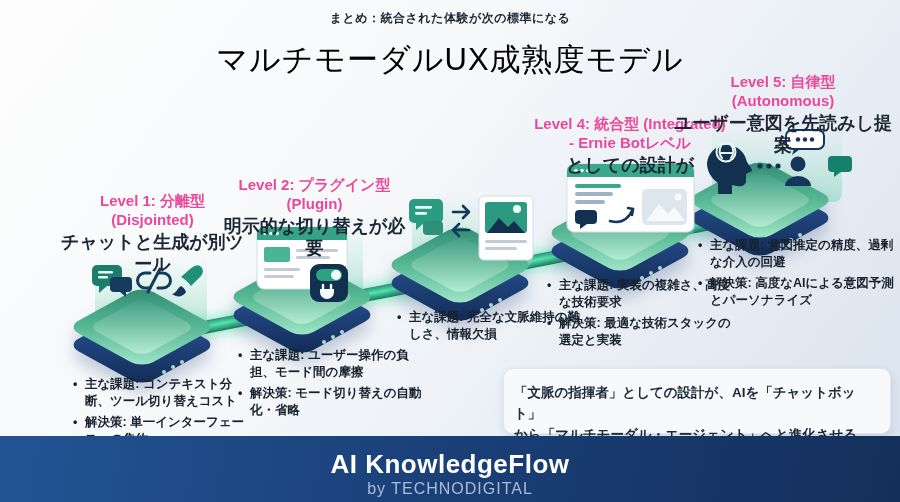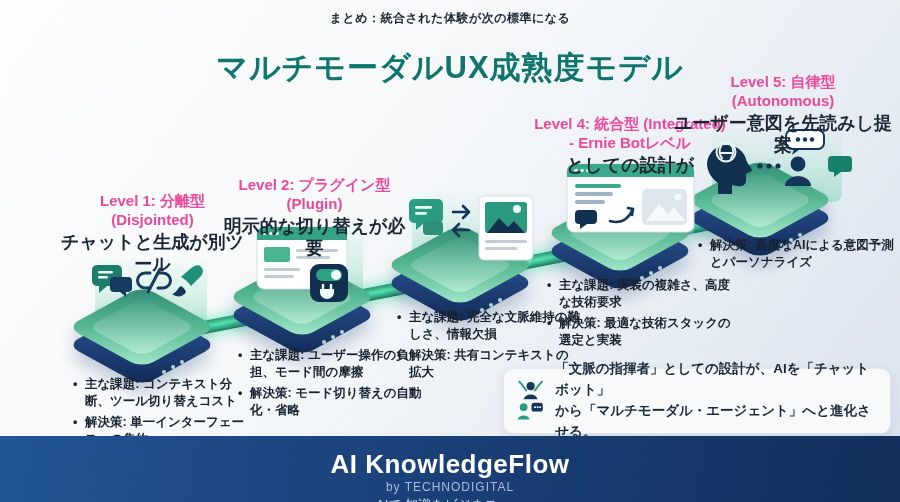--- a/index.html
+++ b/index.html
@@ -8,21 +8,21 @@
     font-family:"Liberation Sans","DejaVu Sans",sans-serif;
     position:relative; overflow:hidden;
     background:linear-gradient(128deg,#fdfdfd 0%,#f6f8fa 40%,#e7edf4 72%,#d8e1ee 100%);
     color:#18222f;
   }
   .stage { position:absolute; inset:0; }
 
   
   .hdr { position:absolute; top:10px; left:0; width:100%; text-align:center; z-index:30; }
   .hdr-sub { font-size:12px; font-weight:bold; color:#1b2633; letter-spacing:.5px; }
-  .hdr-main { font-size:31px; font-weight:bold; color:#0f766e; margin-top:20px; letter-spacing:1px;
+  .hdr-main { font-size:31px; font-weight:normal; color:#000000; margin-top:12px; letter-spacing:1px;
               text-shadow:0 1px 0 rgba(255,255,255,.8); }
 
   
   .lvl-head { position:absolute; text-align:center; z-index:20; line-height:1.25; }
   .lvl-head .l1,.lvl-head .l2 { font-size:15px; font-weight:bold; color:#ec4899; }
   .lvl-head .l3 { font-size:18px; font-weight:bold; color:#1b2734; margin-top:1px; }
 
   
   .bullets { position:absolute; z-index:20; list-style:none; }
   .bullets li { position:relative; padding-left:13px; font-size:12.5px; font-weight:bold;
@@ -35,29 +35,29 @@
           background:linear-gradient(180deg,#2a9478 0%,#53e8ae 45%,#1e7a60 100%);
           box-shadow:0 0 14px rgba(70,230,170,.75); transform:rotate(-11deg); }
   .glow { position:absolute; z-index:8; border-radius:8px;
           background:linear-gradient(180deg,rgba(170,235,205,0) 0%,rgba(150,225,195,.28) 45%,rgba(130,215,185,.55) 100%); }
   .icons { position:absolute; z-index:15; }
 
   
   .callout { position:absolute; left:503px; top:368px; width:388px; height:66px; z-index:25;
              background:#f7f9fb; border:1px solid #e2e7ed; border-radius:10px;
              box-shadow:0 3px 8px rgba(40,60,90,.12);
-             display:flex; align-items:center; gap:8px; padding:6px 12px 6px 10px; }
+             display:flex; align-items:center; gap:8px; padding:6px 12px 6px 10px;flex-direction:column; }
   .callout-text { font-size:13.5px; font-weight:bold; color:#1b2a3a; line-height:1.55; }
 
   
   .footer { position:absolute; left:0; top:436px; width:900px; height:66px; z-index:40;
             background:linear-gradient(100deg,#225494 0%,#1a4078 48%,#142f5b 100%);
             text-align:center; color:#fff; padding-top:13px; }
   .f-brand { font-size:26px; font-weight:bold; letter-spacing:.5px; }
-  .f-by { font-size:12px; color:#aabdd6; letter-spacing:1px; margin-top:0px; }
+  .f-by { font-size:16px; color:#aabdd6; letter-spacing:1px; margin-top:0px; }
   .f-tag { font-size:13px; color:#c9d6e6; margin-top:2px; }
 </style>
 </head>
 <body>
 
 <svg width="0" height="0" style="position:absolute" aria-hidden="true">
   <defs>
     <linearGradient id="gTop" x1="0" y1="0" x2="1" y2="1">
       <stop offset="0" stop-color="#2f8a72"></stop>
         <stop offset=".5" stop-color="#56b893"></stop>
@@ -253,21 +253,20 @@
       <rect x="72" y="2" width="54" height="64" rx="5" fill="#ffffff" stroke="#d6dde6"></rect>
       <rect x="78" y="8" width="42" height="31" rx="3" fill="#2c9a80"></rect>
       <circle cx="110" cy="15" r="4" fill="#eafff6"></circle>
       <path d="M80 39 l12 -15 9 9 6 -6 11 12 z" fill="#11314f"></path>
       <rect x="78" y="46" width="42" height="3" rx="1.5" fill="#c3ccd6"></rect>
       <rect x="78" y="53" width="32" height="3" rx="1.5" fill="#c3ccd6"></rect>
     </g>
   </svg>
   <ul class="bullets" style="left:396px;top:309px;width:184px">
     <li><span>主な課題: 完全な文脈維持の難しさ、情報欠損</span></li>
-    <li><span>解決策: 共有コンテキストの拡大</span></li>
   </ul>
 
   <div class="lvl-head" style="left:515px;top:115px;width:230px">
     <div class="l1">Level 4: 統合型 (Integrated)</div>
     <div class="l2">- Ernie Botレベル</div>
     <div class="l3">としての設計が</div>
   </div>
   <svg class="icons" style="left:566px;top:163px" width="130" height="72" viewBox="0 0 130 72">
     <g>
       <rect x="1" y="1" width="127" height="68" rx="7" fill="#ffffff" stroke="#d6dde6"></rect>
@@ -324,20 +323,21 @@
       <path d="M92 21 l-2 6 l8 -6 z" fill="#14355c"></path>
       <circle cx="96" cy="36" r="7.5" fill="#14355c"></circle>
       <path d="M83 58 a13 10 0 0 1 26 0 z" fill="#14355c"></path>
     </g>
     <g>
       <rect x="126" y="28" width="24" height="16" rx="4" fill="#17806c"></rect>
       <path d="M132 44 v5 l7 -5 z" fill="#17806c"></path>
     </g>
   </svg>
   <ul class="bullets" style="left:697px;top:237px;width:200px">
+    <li><span>主な課題: 意図推定の精度、過剰な介入の回避</span></li>
     <li><span>解決策: 高度なAIによる意図予測とパーソナライズ</span></li>
   </ul>
 
   <div class="callout">
     <svg width="38" height="50" viewBox="0 0 38 50">
       <g>
         <circle cx="19" cy="8" r="4.6" fill="#14355c"></circle>
         <path d="M11 23 a8.5 8 0 0 1 16 0 z" fill="#14355c"></path>
         <g stroke="#2a9c82" stroke-width="2.2" stroke-linecap="round">
           <path d="M9 6 l5 7 M29 6 l-5 7"></path>

